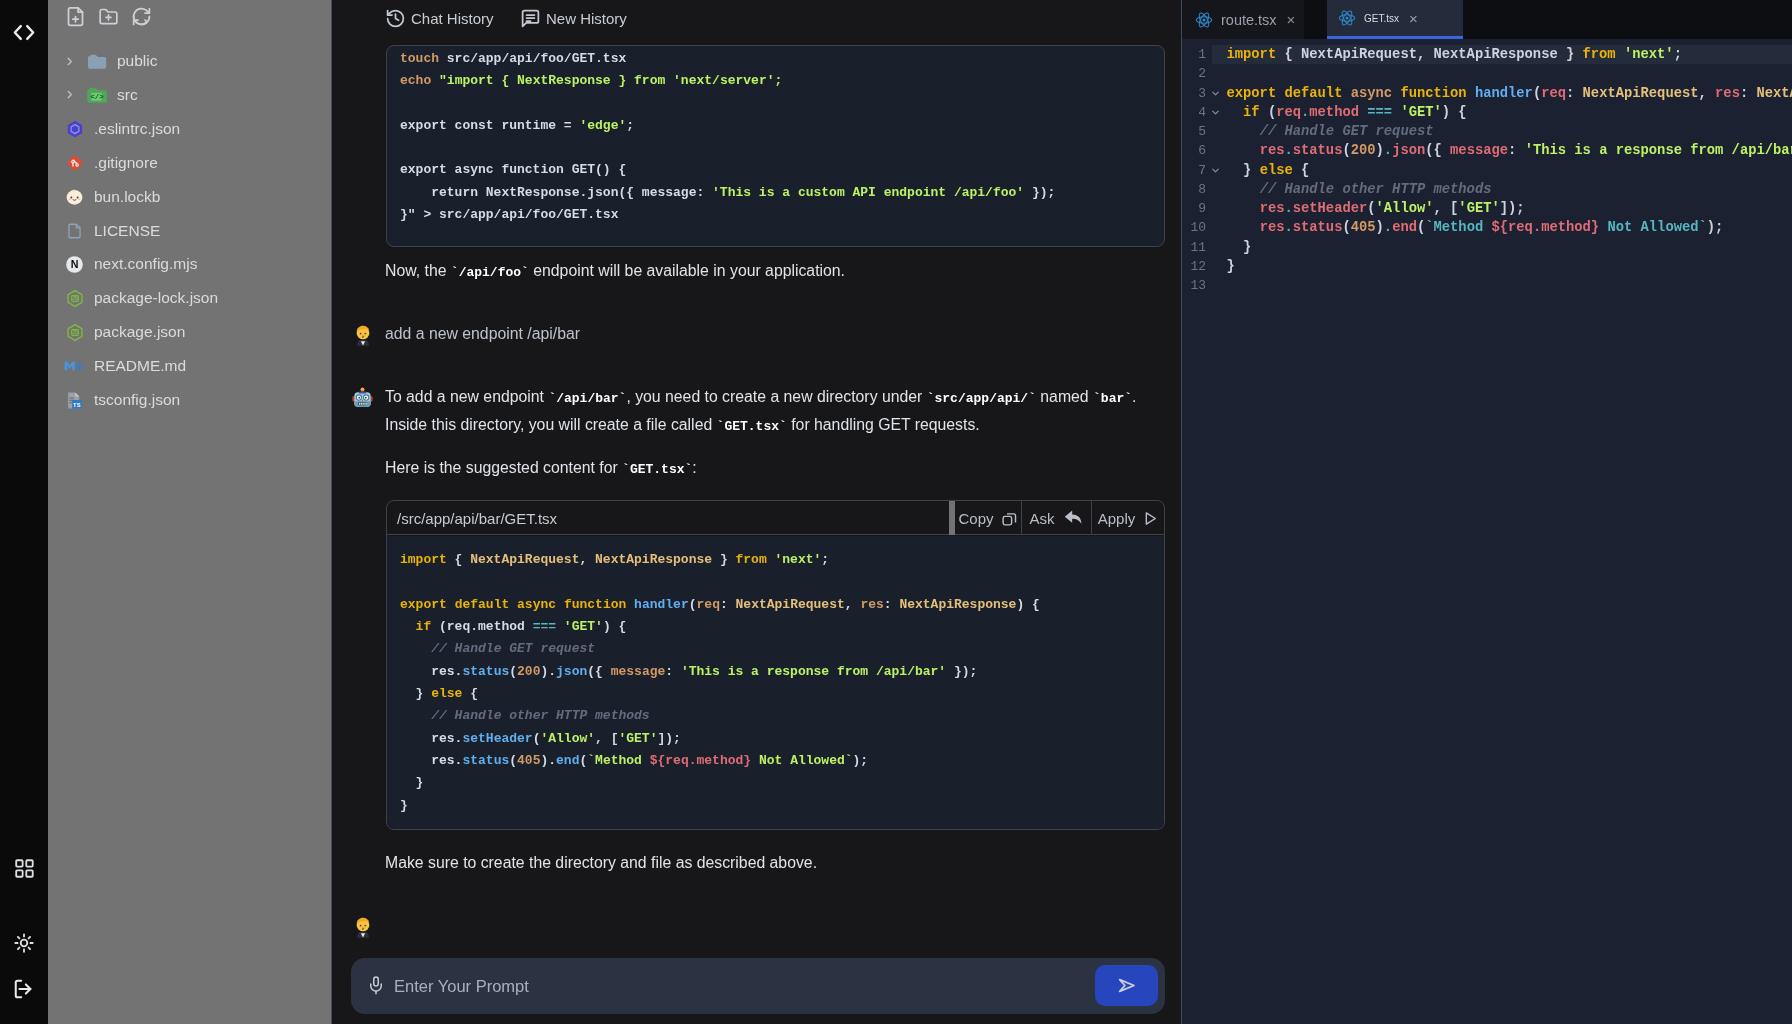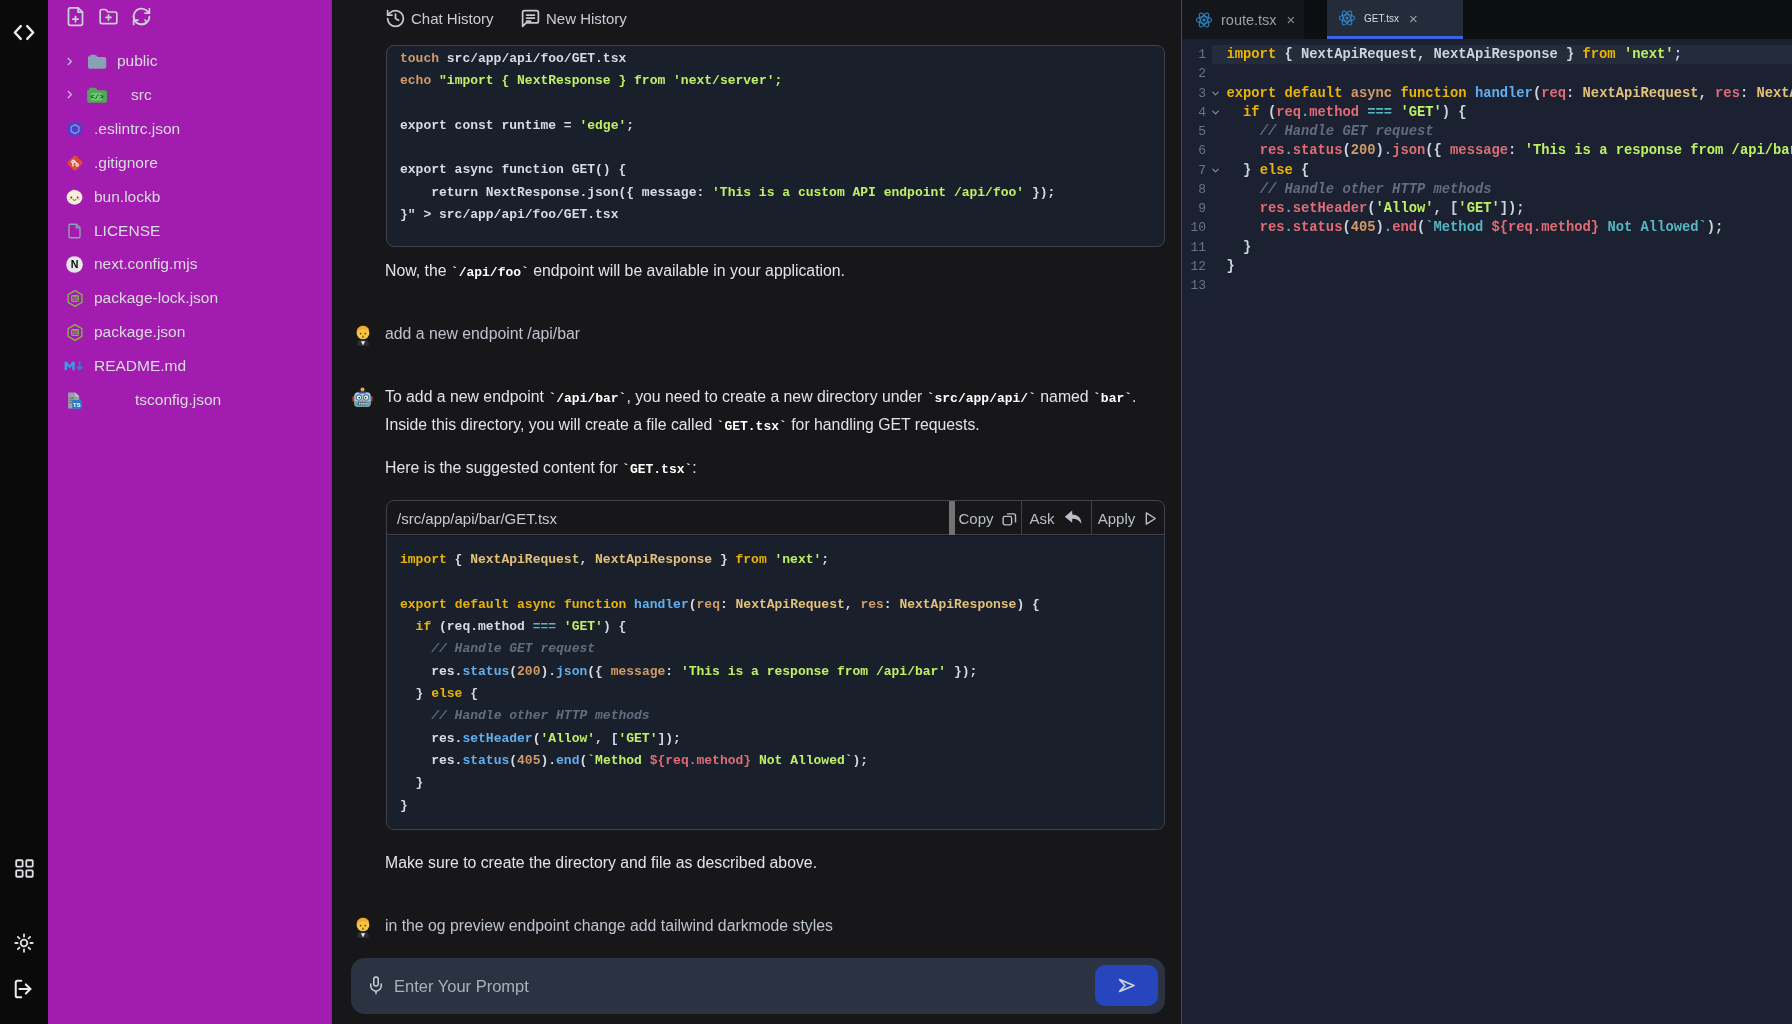--- a/index.html
+++ b/index.html
@@ -2,21 +2,21 @@
 <html><head>
 <meta charset="utf-8">
 <style>
   * { margin:0; padding:0; box-sizing:border-box; }
   html,body { width:1792px; height:1024px; overflow:hidden; background:#171719; }
   body { font-family:"Liberation Sans", sans-serif; position:relative; }
   .abs { position:absolute; }
   svg { display:block; }
   
   #rail { left:0; top:0; width:48px; height:1024px; background:#0a0a0b; }
-  #explorer { left:48px; top:0; width:284px; height:1024px; background:#a21caf; border-right:1px solid #454d62; }
+  #explorer { left:48px; top:0; width:284px; height:1024px; background:#737373; border-right:1px solid #454d62; }
   #chat { left:333px; top:0; width:848px; height:1024px; background:#171719; }
   #editor { left:1181px; top:0; width:611px; height:1024px; background:#1b2130; border-left:1px solid #414a5e; }
   
   .row { position:absolute; height:34px; display:flex; align-items:center; color:#d9dcdf; font-size:15.5px; }
   .lbl { margin-left:0; }
   
   .codeblock { position:absolute; background:#1a202b; border:1px solid #3d424c; border-radius:8px; overflow:hidden; }
   .cl { white-space:pre; font-family:"Liberation Mono", monospace; font-size:13px; font-weight:bold; line-height:22.35px; height:22.35px; color:#d6dce6; }
   .msg { position:absolute; color:#e0e4ea; font-size:15.8px; white-space:nowrap; }
   .usr { color:#bdc3cd; }
@@ -100,21 +100,21 @@
           <polyline points="9,5 16,12 9,19"></polyline>
         </svg>
       </span>
       <span style="display:flex;width:26px;justify-content:center;margin-left:8px">
         <svg width="21" height="18" viewBox="0 0 24 21">
           <path d="M2 4.5A2.5 2.5 0 0 1 4.5 2h4.6c.8 0 1.55.37 2.03 1l1.1 1.5c.28.38.73.6 1.2.6h8.07A2.5 2.5 0 0 1 24 7.6v10.4a2.5 2.5 0 0 1-2.5 2.5h-19A2.5 2.5 0 0 1 0 18V4.5z" transform="scale(0.96)" fill="#50a757"></path>
           <path d="M5 8h12v9H5z" fill="#6fcc76"></path>
           <text x="11.5" y="15.5" font-family="Liberation Mono, monospace" font-size="8.5" font-weight="bold" fill="#14531a" text-anchor="middle">&lt;/&gt;</text>
         </svg>
       </span>
-      <span class="lbl" style="margin-left:21px">src</span>
+      <span class="lbl" style="margin-left:7px">src</span>
     </div>
   <div class="row" style="left:14px;top:111.8px;">
       <span style="display:flex;width:25px;justify-content:center">
         <svg width="18" height="18" viewBox="0 0 24 24">
           <polygon points="12,1 21.5,6.5 21.5,17.5 12,23 2.5,17.5 2.5,6.5" fill="#4b40c8"></polygon>
           <polygon points="12,6.2 17.2,9.2 17.2,15.2 12,18.2 6.8,15.2 6.8,9.2" fill="none" stroke="#8e96e8" stroke-width="1.7"></polygon>
         </svg>
       </span>
       <span class="lbl" style="margin-left:7px">.eslintrc.json</span>
     </div>
@@ -185,21 +185,21 @@
     </div>
   <div class="row" style="left:14px;top:349.1px;">
       <span style="display:flex;width:25px;justify-content:center">
         <svg width="21" height="14" viewBox="0 0 26 16">
           <path d="M1 15V1.5h3.8L9 7l4.2-5.5H17V15h-3.8V7.2L9 12.4 4.8 7.2V15z" fill="#4697e6" transform="scale(0.78) translate(0 2)"></path>
           <path d="M21.5 2v7h3.4L20.4 14.8 15.9 9h3.4V2z" fill="#2e7fd4" transform="scale(0.95)"></path>
         </svg>
       </span>
       <span class="lbl" style="margin-left:7px">README.md</span>
     </div>
-  <div class="row" style="left:14px;top:383.0px;gap:41px;">
+  <div class="row" style="left:14px;top:383.0px;">
       <span style="display:flex;width:25px;justify-content:center">
         <svg width="19" height="19" viewBox="0 0 24 24">
           <path d="M4 2h9l5 5v15H4z" fill="#9aa1a9"></path>
           <path d="M13 2v5h5z" fill="#c3c9cf"></path>
           <rect x="5.5" y="8" width="6" height="1.6" fill="#6e757d"></rect>
           <rect x="5.5" y="11" width="6" height="1.6" fill="#6e757d"></rect>
           <rect x="5.5" y="14" width="4" height="1.6" fill="#6e757d"></rect>
           <rect x="9" y="11.5" width="12" height="11" rx="1.5" fill="#2e7bc4"></rect>
           <text x="15" y="20" font-family="Liberation Sans, sans-serif" font-size="7.5" font-weight="bold" fill="#fff" text-anchor="middle">TS</text>
         </svg>
@@ -308,21 +308,20 @@
       <svg width="18" height="23" viewBox="0 0 20 25">
         <path d="M3.4 23.8 4.6 18.6q5.4-2.6 10.8 0l1.2 5.2z" fill="#2b3038"></path>
         <polygon points="7.6,19 12.4,19 10,23.6" fill="#e9ebee"></polygon>
         <circle cx="10" cy="9.6" r="7.1" fill="#f9c440"></circle>
         <path d="M3 8.2C3.2 4.4 6 1.6 10 1.6q5.5 0 6.9 5.4-2.2-2.5-4.4-2.1 1.2.9 1.3 2.2-3.1-2.1-6.3-1.1C5.3 6.7 4 7.3 3 8.2z" fill="#eda92b"></path>
         <circle cx="7.4" cy="10.4" r="1" fill="#53412a"></circle>
         <circle cx="12.6" cy="10.4" r="1" fill="#53412a"></circle>
         <ellipse cx="10" cy="13.8" rx="1.1" ry="1.4" fill="#8a6b3a"></ellipse>
       </svg>
     </div>
-  <div class="msg usr" style="left:52px;top:917px;">in the og preview endpoint change add tailwind darkmode styles</div>
   <div class="abs" style="left:18px;top:958px;width:814px;height:56px;background:#2b3342;border-radius:14px;">
   <div class="abs" style="left:16px;top:17px;">
         <svg width="18" height="21" viewBox="0 0 24 26" fill="none" stroke="#c7ccd6" stroke-width="2" stroke-linecap="round">
           <rect x="9" y="1.5" width="6" height="12" rx="3"></rect>
           <path d="M19 11v2.5a7 7 0 0 1-14 0V11"></path>
           <line x1="12" y1="20.5" x2="12" y2="24"></line>
         </svg>
       </div>
   <div class="abs" style="left:43px;top:0;height:56px;display:flex;align-items:center;color:#a8b0bd;font-size:16.5px;">Enter Your Prompt</div>
   <div class="abs" style="left:744px;top:7px;width:63px;height:41px;background:#2746bd;border-radius:10px;display:flex;align-items:center;justify-content:center;">

